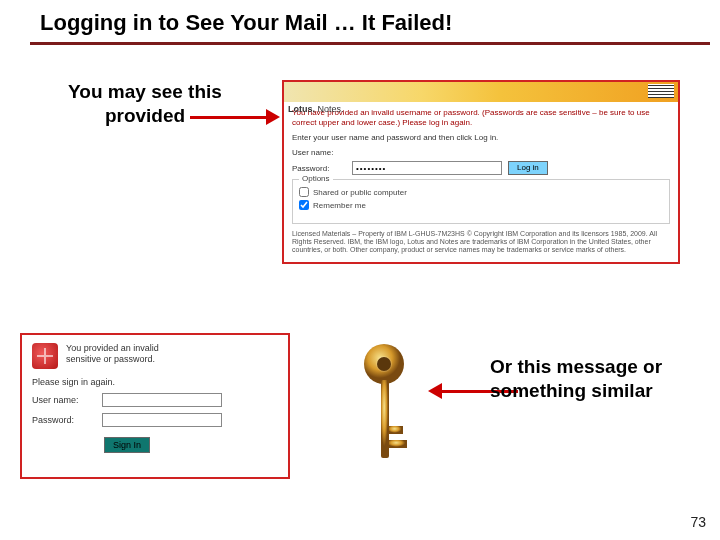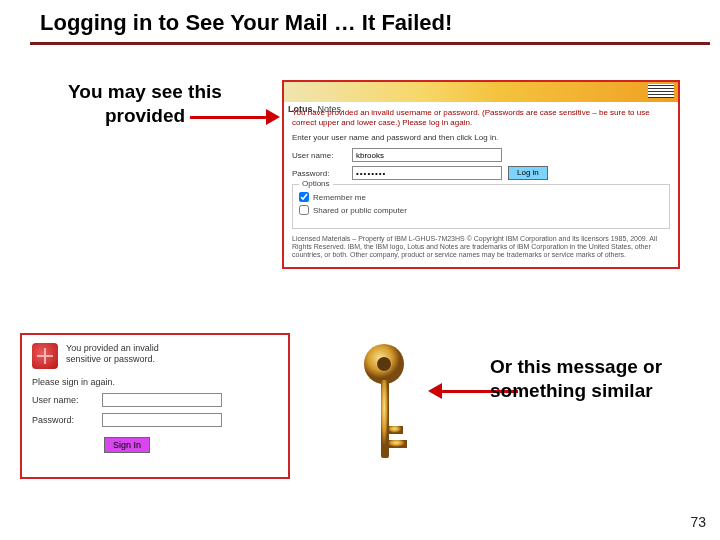--- a/index.html
+++ b/index.html
@@ -182,21 +182,21 @@
     height:14px;
     width:120px;
     font-size:9px;
     padding:0 3px;
     background:#fff;
   }
   .s2-btn {
     margin-top:10px;
     margin-left:72px;
     border:1px solid #666;
-    background:#d946ef;
+    background:#0f766e;
     font-size:9px;
     padding:1px 8px;
     height:16px;
     line-height:12px;
   }
   
   .key {
     position: absolute;
     top: 340px;
     left: 350px;
@@ -265,37 +265,36 @@
       <span class="notes">Notes.</span>
     </div>
     <div class="barcode"></div>
   </div>
   <div class="s1-body">
     <div class="s1-err">You have provided an invalid username or password. (Passwords are case sensitive – be sure to use correct upper and lower case.) Please log in again.</div>
     <div class="s1-instr">Enter your user name and password and then click Log in.</div>
 
     <div class="s1-row">
       <label>User name:</label>
-      <input class="s1-input s1-user" value="kbrooks" style="">
     </div>
     <div class="s1-row">
       <label>Password:</label>
       <input class="s1-input s1-pass" value="••••••••" style="">
       <button class="s1-login-btn">Log in</button>
     </div>
 
     <div class="s1-options">
       <span class="legend">Options</span>
       <div class="s1-opt-row">
+        <input type="checkbox" style="">
+        <span>Shared or public computer</span>
+      </div>
+      <div class="s1-opt-row">
         <input type="checkbox" checked="" style="">
         <span>Remember me</span>
-      </div>
-      <div class="s1-opt-row">
-        <input type="checkbox" style="">
-        <span>Shared or public computer</span>
       </div>
     </div>
 
     <div class="s1-foot">Licensed Materials – Property of IBM L-GHUS-7M23HS © Copyright IBM Corporation and its licensors 1985, 2009. All Rights Reserved. IBM, the IBM logo, Lotus and Notes are trademarks of IBM Corporation in the United States, other countries, or both. Other company, product or service names may be trademarks or service marks of others.</div>
   </div>
 </div>
 
 <div class="shot2">
   <div class="s2-top">
     <div class="s2-icon"></div>

